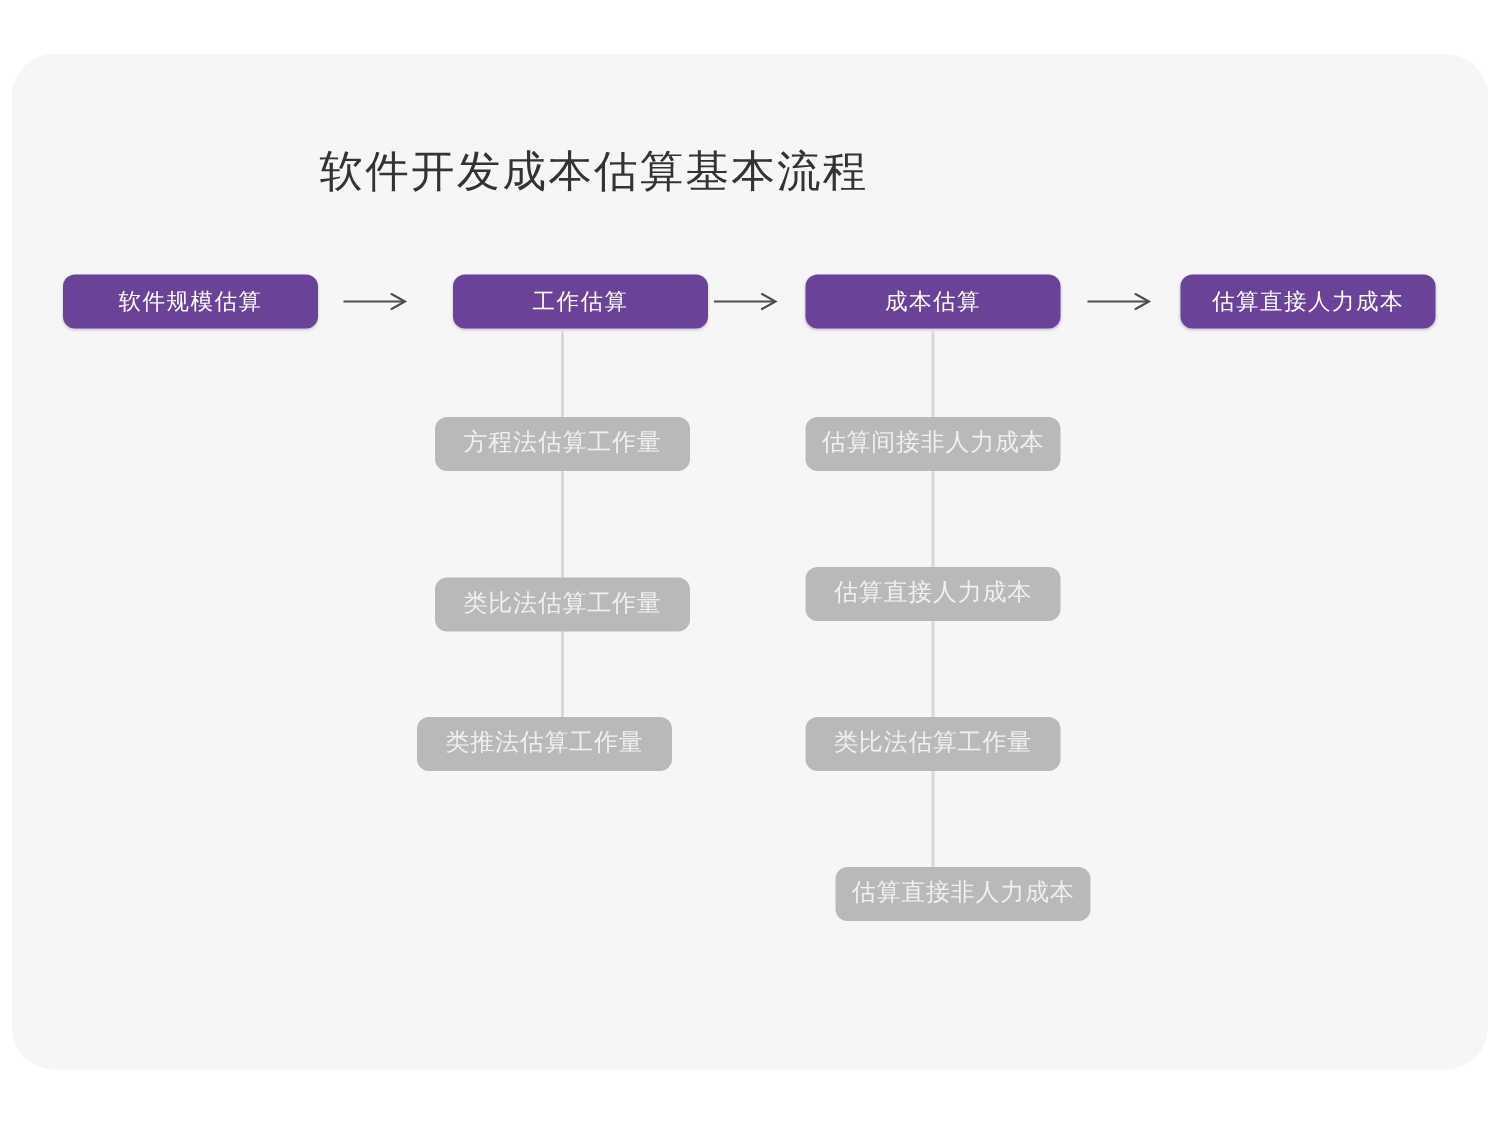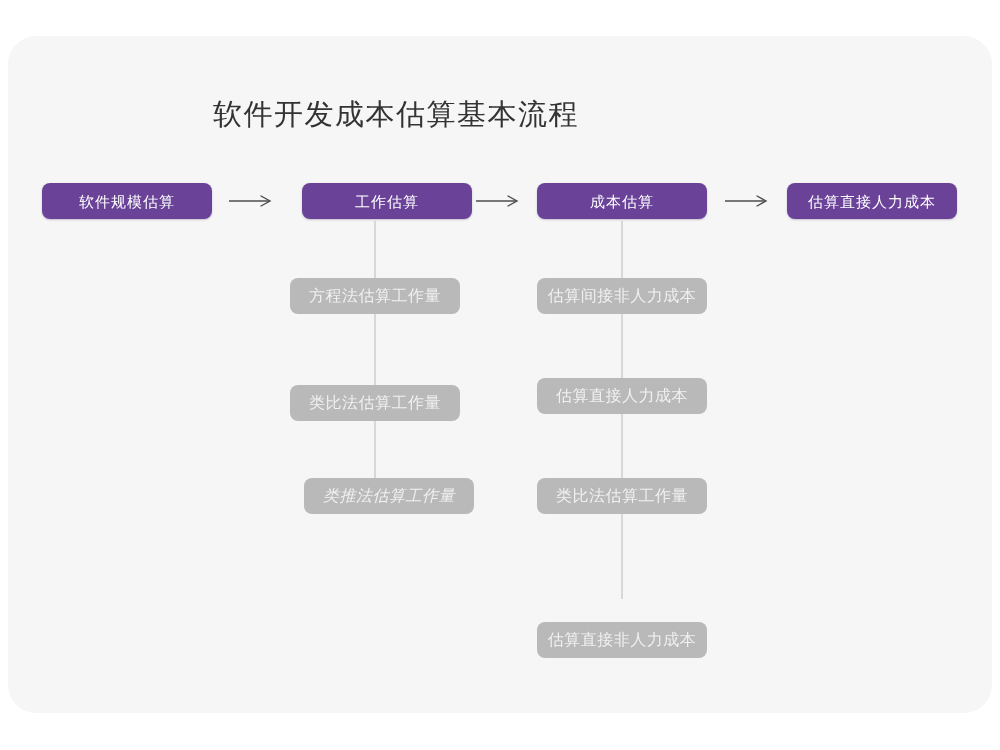--- a/index.html
+++ b/index.html
@@ -94,18 +94,18 @@
 </div>
 <div class="arrow" style="left: 724px;">
   <svg width="46" height="12" viewBox="0 0 46 12">
     <line x1="1" y1="6" x2="41" y2="6" stroke="#4d4d4d" stroke-width="1.4"></line>
     <path d="M33 1 L42 6 L33 11" fill="none" stroke="#4d4d4d" stroke-width="1.4" stroke-linecap="round"></path>
   </svg>
 </div>
 
 <div class="sub-node" style="left: 290px; top: 278px;">方程法估算工作量</div>
 <div class="sub-node" style="left: 290px; top: 385px;">类比法估算工作量</div>
-<div class="sub-node" style="left: 304px; top: 478px; font-style: italic;">类推法估算工作量</div>
+<div class="sub-node" style="left: 278px; top: 478px;">类推法估算工作量</div>
 
 <div class="sub-node" style="left: 537px; top: 278px;">估算间接非人力成本</div>
 <div class="sub-node" style="left: 537px; top: 378px;">估算直接人力成本</div>
 <div class="sub-node" style="left: 537px; top: 478px;">类比法估算工作量</div>
-<div class="sub-node" style="left: 537px; top: 578px; margin-top: 44px;">估算直接非人力成本</div>
+<div class="sub-node" style="left: 557px; top: 578px;">估算直接非人力成本</div>
 
 </body></html>

